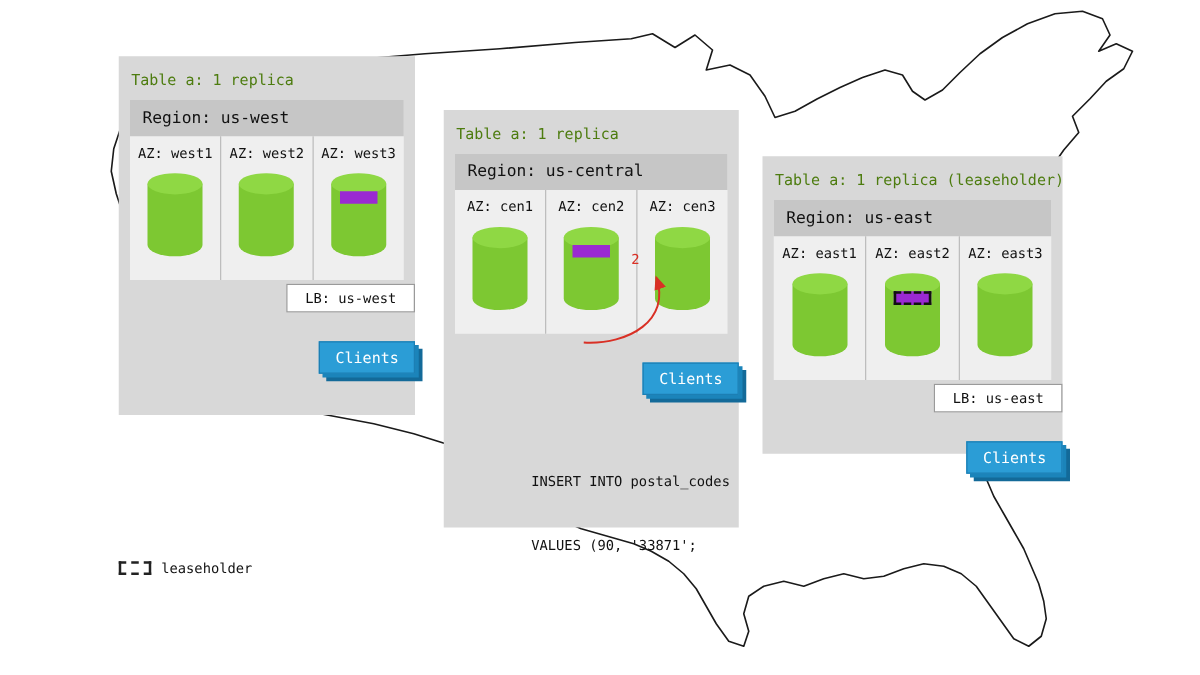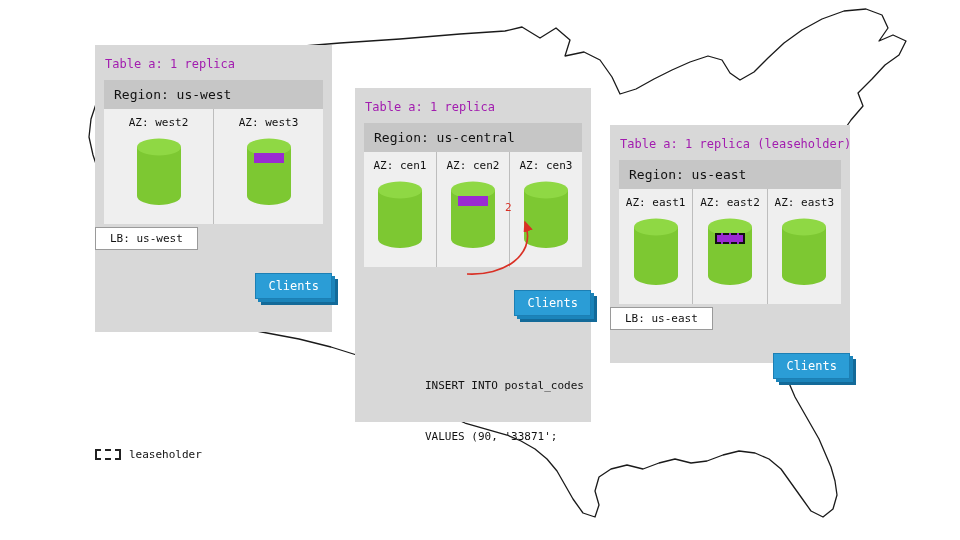--- a/index.html
+++ b/index.html
@@ -8,21 +8,21 @@
     position: relative;
     font-family: "DejaVu Sans Mono", "Liberation Mono", monospace;
     color: #111;
   }
   .map-layer { position: absolute; left: 0; top: 0; z-index: 0; }
 
   .panel { position: absolute; background: #d8d8d8; z-index: 1; }
   .panel-title {
     padding: 12px 10px 9px 10px;
     font-size: 12px;
-    color: #a21caf;
+    color: #4d7c0f;
     white-space: nowrap;
   }
   .region-box { margin: 0 9px; background: #efefef; }
   .region-header {
     background: #c6c6c6;
     padding: 7px 10px;
     font-size: 13px;
     color: #111;
     white-space: nowrap;
   }
@@ -44,21 +44,21 @@
     width: 30px;
     height: 10px;
     background: #9a2ad2;
     z-index: 2;
   }
   .replica.leaseholder {
     width: 30px;
     height: 11px;
     border: 2px dashed #111;
   }
-  .lb-row { text-align: left; margin-top: 3px; }
+  .lb-row { text-align: right; margin-top: 3px; }
   .lb-box {
     display: inline-block;
     background: #ffffff;
     border: 1px solid #9a9a9a;
     font-size: 11px;
     padding: 4px 14px;
     white-space: nowrap;
   }
   .clients-row { text-align: right; margin-top: 23px; }
   .clients {
@@ -117,20 +117,29 @@
        L163,297 L151,281 L141,263 L131,245 L123,227 L115,209 L107,191 L99,173
        L93,155 L89,137 L91,119 L97,101 L105,83 L112,70 Z"></path>
 </svg>
 
 <div class="panel" style="left:95px; top:45px; width:237px; height:287px;">
   <div class="panel-title">Table a: 1 replica</div>
   <div class="region-box">
     <div class="region-header">Region: us-west</div>
     <div class="az-row">
       <div class="az">
+        <div class="az-label">AZ: west1</div>
+        <div class="cyl-wrap">
+          <svg width="46" height="68" viewBox="0 0 46 68">
+            <path d="M1 9 L1 58 A22 9 0 0 0 45 58 L45 9 Z" fill="#7dc832"></path>
+            <ellipse cx="23" cy="9" rx="22" ry="8.5" fill="#8fd844"></ellipse>
+          </svg>
+        </div>
+      </div>
+      <div class="az">
         <div class="az-label">AZ: west2</div>
         <div class="cyl-wrap">
           <svg width="46" height="68" viewBox="0 0 46 68">
             <path d="M1 9 L1 58 A22 9 0 0 0 45 58 L45 9 Z" fill="#7dc832"></path>
             <ellipse cx="23" cy="9" rx="22" ry="8.5" fill="#8fd844"></ellipse>
           </svg>
         </div>
       </div>
       <div class="az">
         <div class="az-label">AZ: west3</div>

